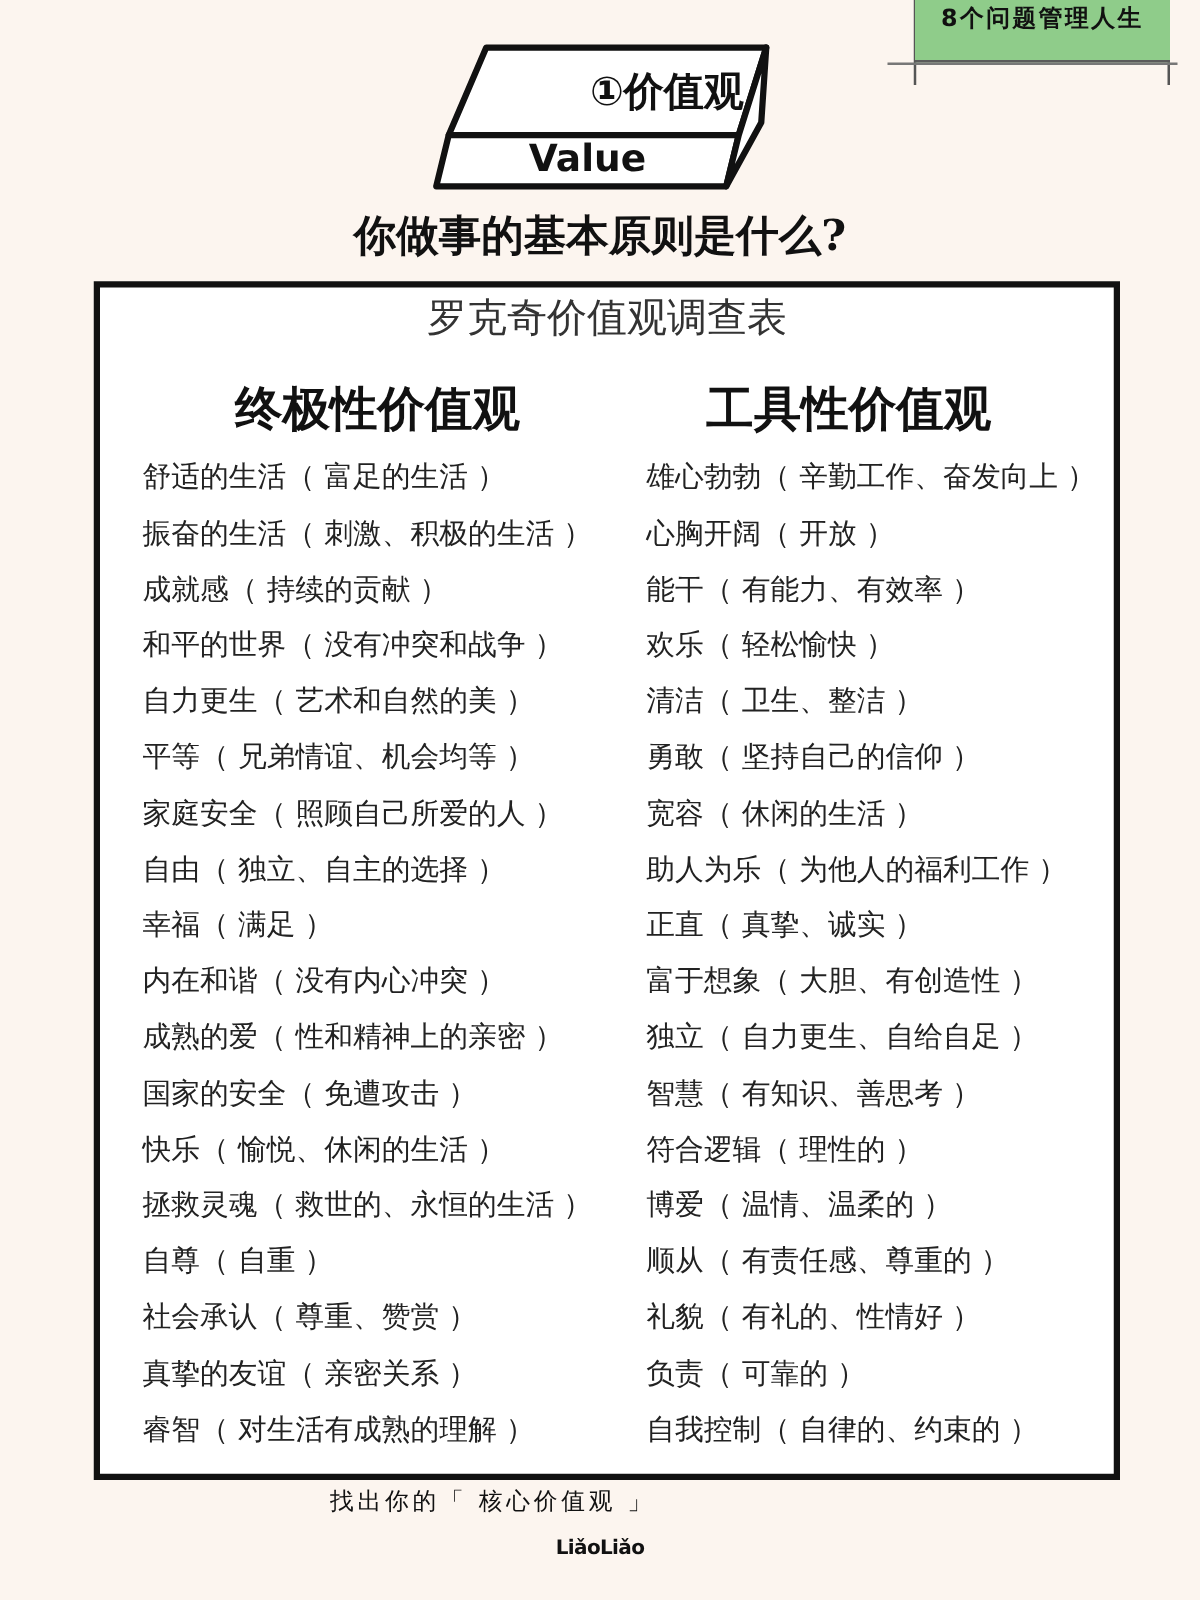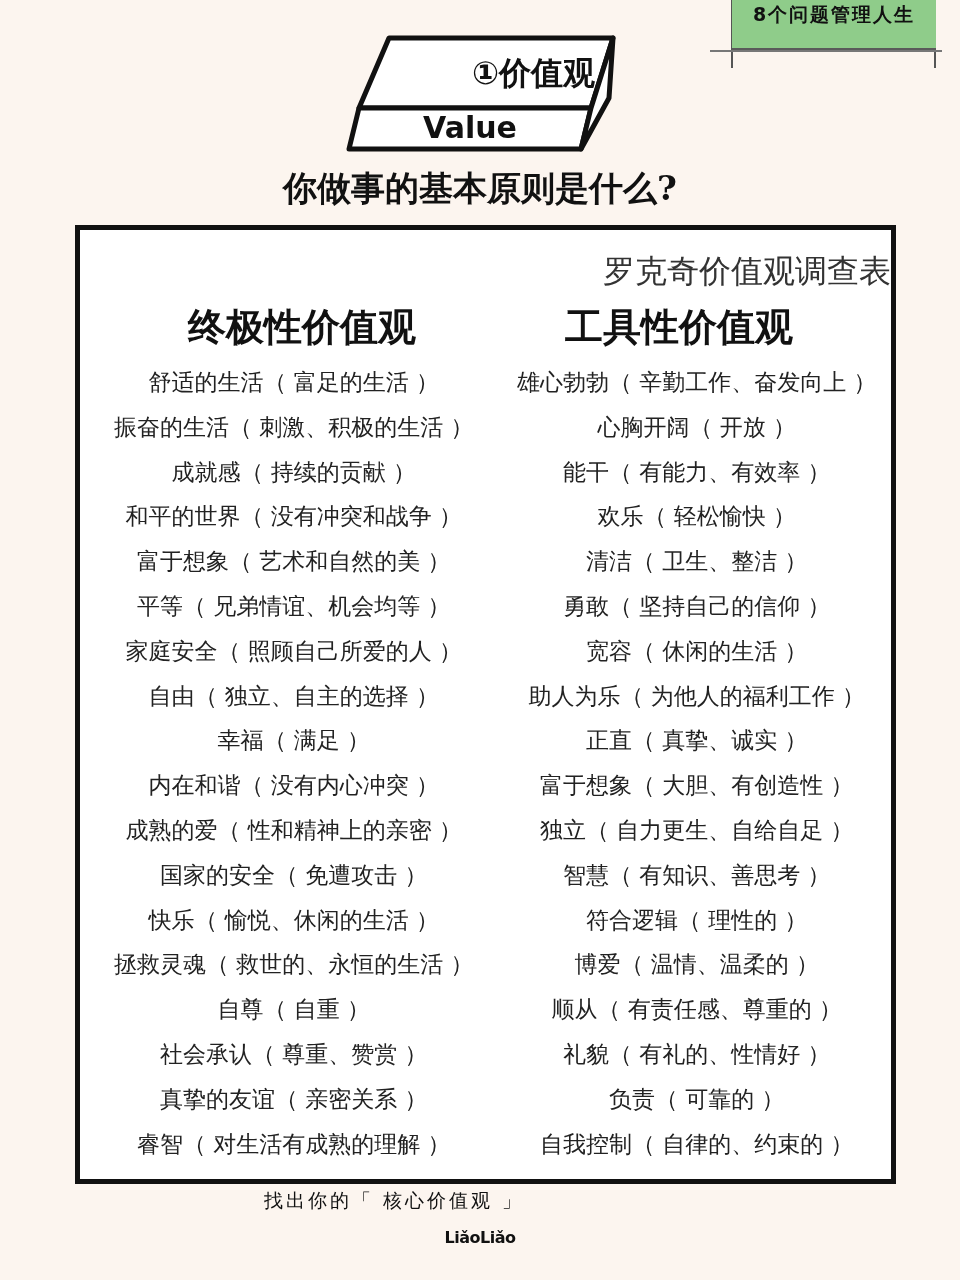--- a/index.html
+++ b/index.html
@@ -44,33 +44,33 @@
     position: absolute; left: 0; top: 166px; width: 960px; text-align: center;
     font-weight: bold; font-size: 34px; color: #111;
     font-family: "DejaVu Serif", serif;
   }
 
   .card {
     position: absolute; left: 75px; top: 225px; width: 821px; height: 959px;
     background: #fff; border: 5px solid #111;
   }
   .card-title {
-    position: absolute; left: 0; top: 20px; width: 100%; text-align: right;
+    position: absolute; left: 0; top: 3px; width: 100%; text-align: center;
     font-size: 32px; color: #333; font-weight: normal;
   }
   .col-head {
     position: absolute; top: 72px; font-weight: bold; font-size: 38px; color: #111;
   }
   .col-head.left { left: 108px; }
   .col-head.right { left: 485px; }
   .col { position: absolute; top: 130px; }
   .col.left { left: 34px; }
   .col.right { left: 437px; }
   .row {
-    height: 44.8px; line-height: 44.8px; font-size: 23px; color: #222; white-space: nowrap; text-align: center;
+    height: 44.8px; line-height: 44.8px; font-size: 23px; color: #222; white-space: nowrap;
   }
 
   .footer {
     position: absolute; left: 0; top: 1188px; width: 788px; text-align: center;
     font-weight: normal; font-size: 19px; letter-spacing: 3px; color: #111;
   }
   .brand {
     position: absolute; left: 0; top: 1228px; width: 960px; text-align: center;
     font-weight: bold; font-size: 16px; color: #111; letter-spacing: -0.5px;
   }
@@ -101,21 +101,21 @@
   <div class="card-title">罗克奇价值观调查表</div>
 
   <div class="col-head left">终极性价值观</div>
   <div class="col-head right">工具性价值观</div>
 
   <div class="col left">
     <div class="row">舒适的生活（ 富足的生活 ）</div>
     <div class="row">振奋的生活（ 刺激、积极的生活 ）</div>
     <div class="row">成就感（ 持续的贡献 ）</div>
     <div class="row">和平的世界（ 没有冲突和战争 ）</div>
-    <div class="row">富于想象（ 艺术和自然的美 ）</div>
+    <div class="row">自力更生（ 艺术和自然的美 ）</div>
     <div class="row">平等（ 兄弟情谊、机会均等 ）</div>
     <div class="row">家庭安全（ 照顾自己所爱的人 ）</div>
     <div class="row">自由（ 独立、自主的选择 ）</div>
     <div class="row">幸福（ 满足 ）</div>
     <div class="row">内在和谐（ 没有内心冲突 ）</div>
     <div class="row">成熟的爱（ 性和精神上的亲密 ）</div>
     <div class="row">国家的安全（ 免遭攻击 ）</div>
     <div class="row">快乐（ 愉悦、休闲的生活 ）</div>
     <div class="row">拯救灵魂（ 救世的、永恒的生活 ）</div>
     <div class="row">自尊（ 自重 ）</div>

